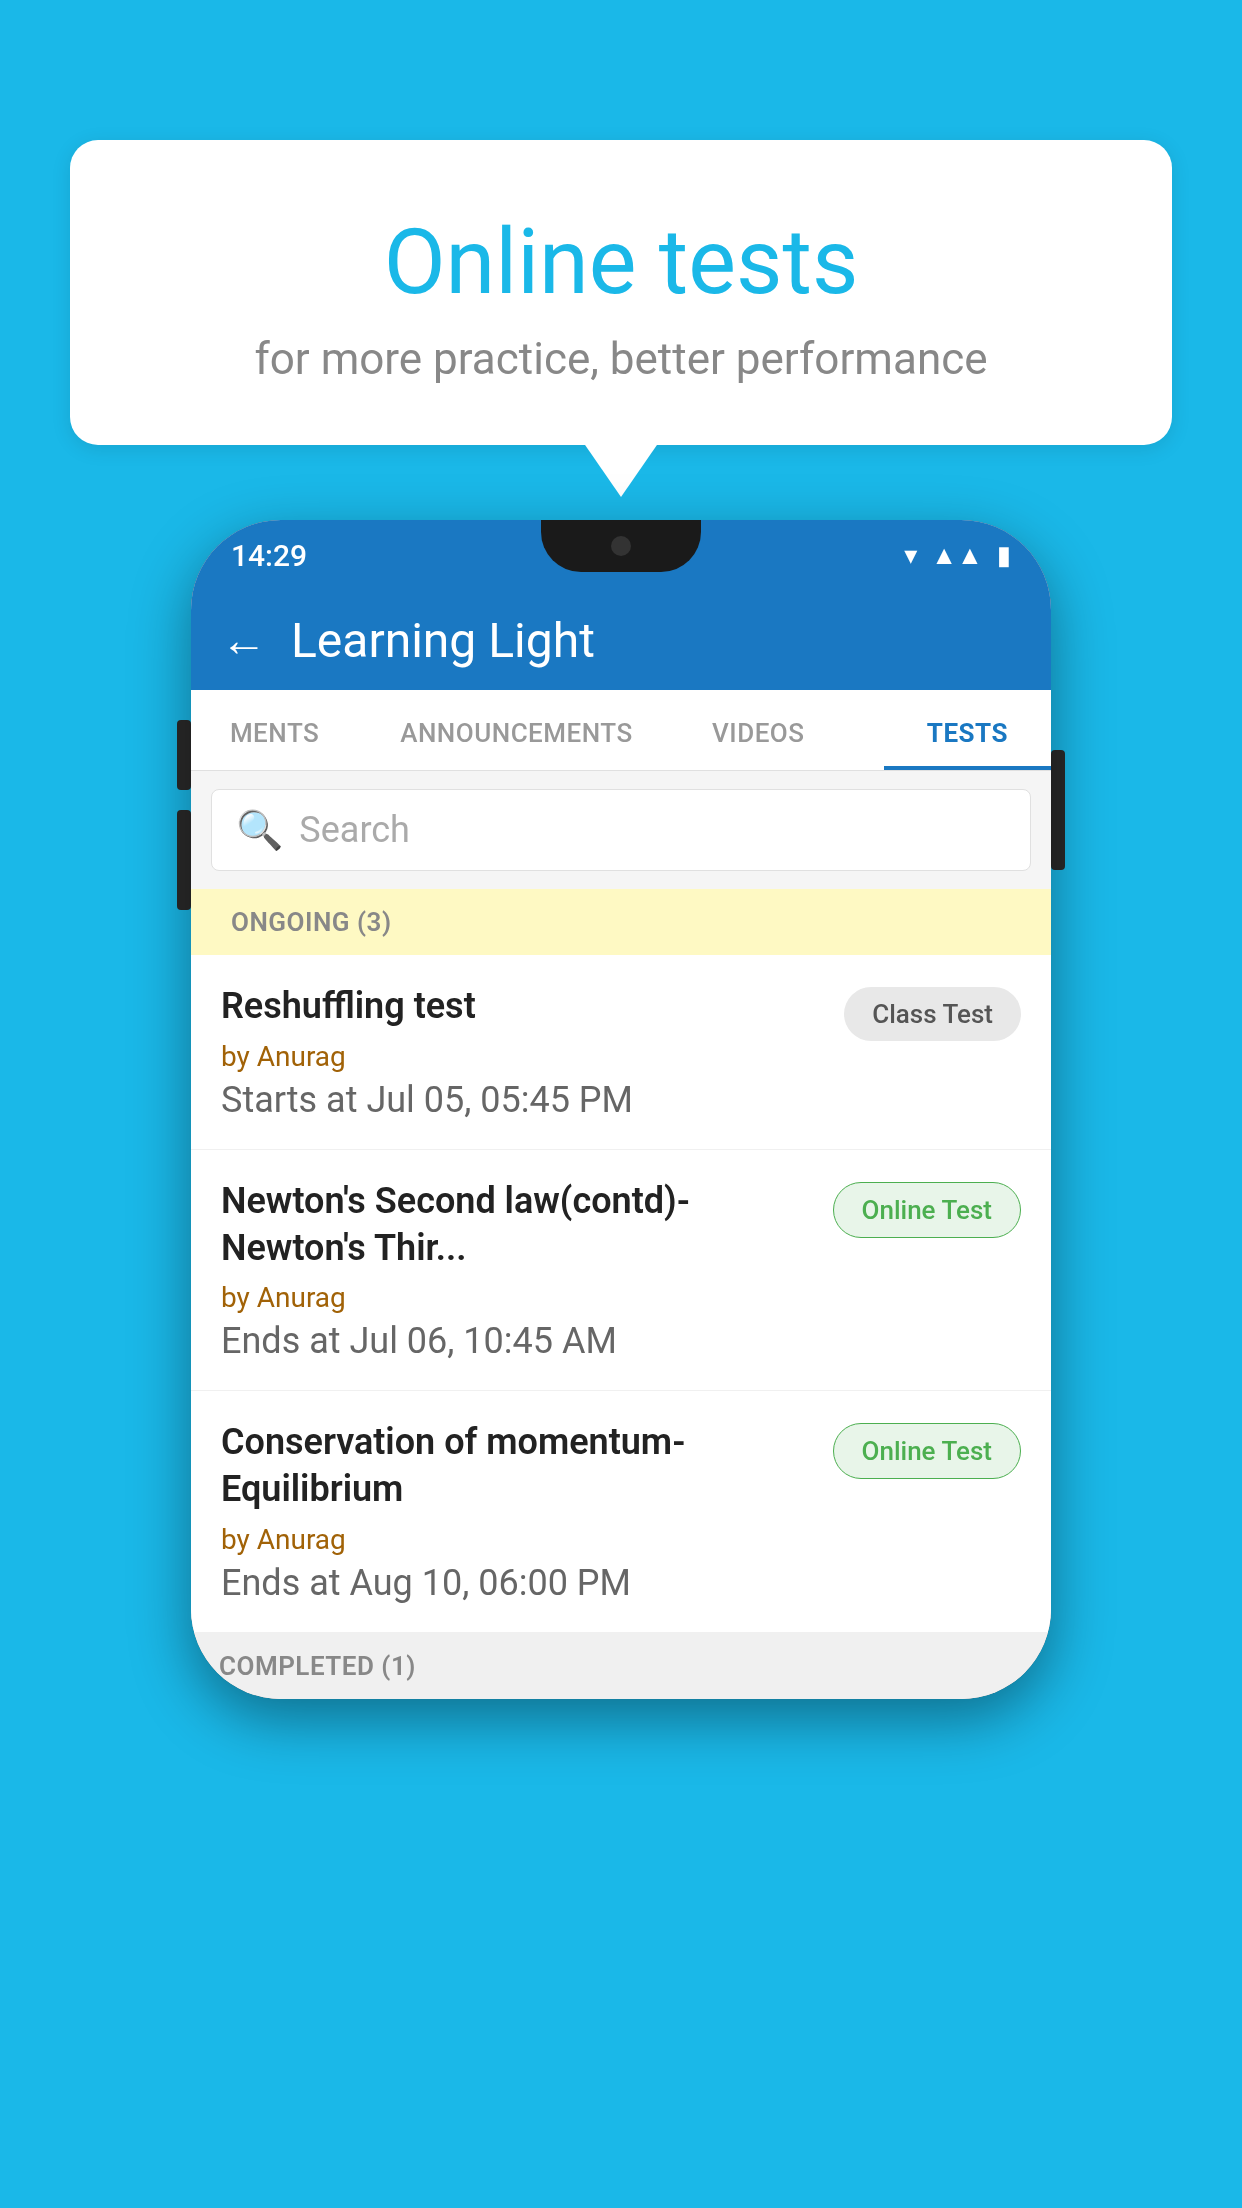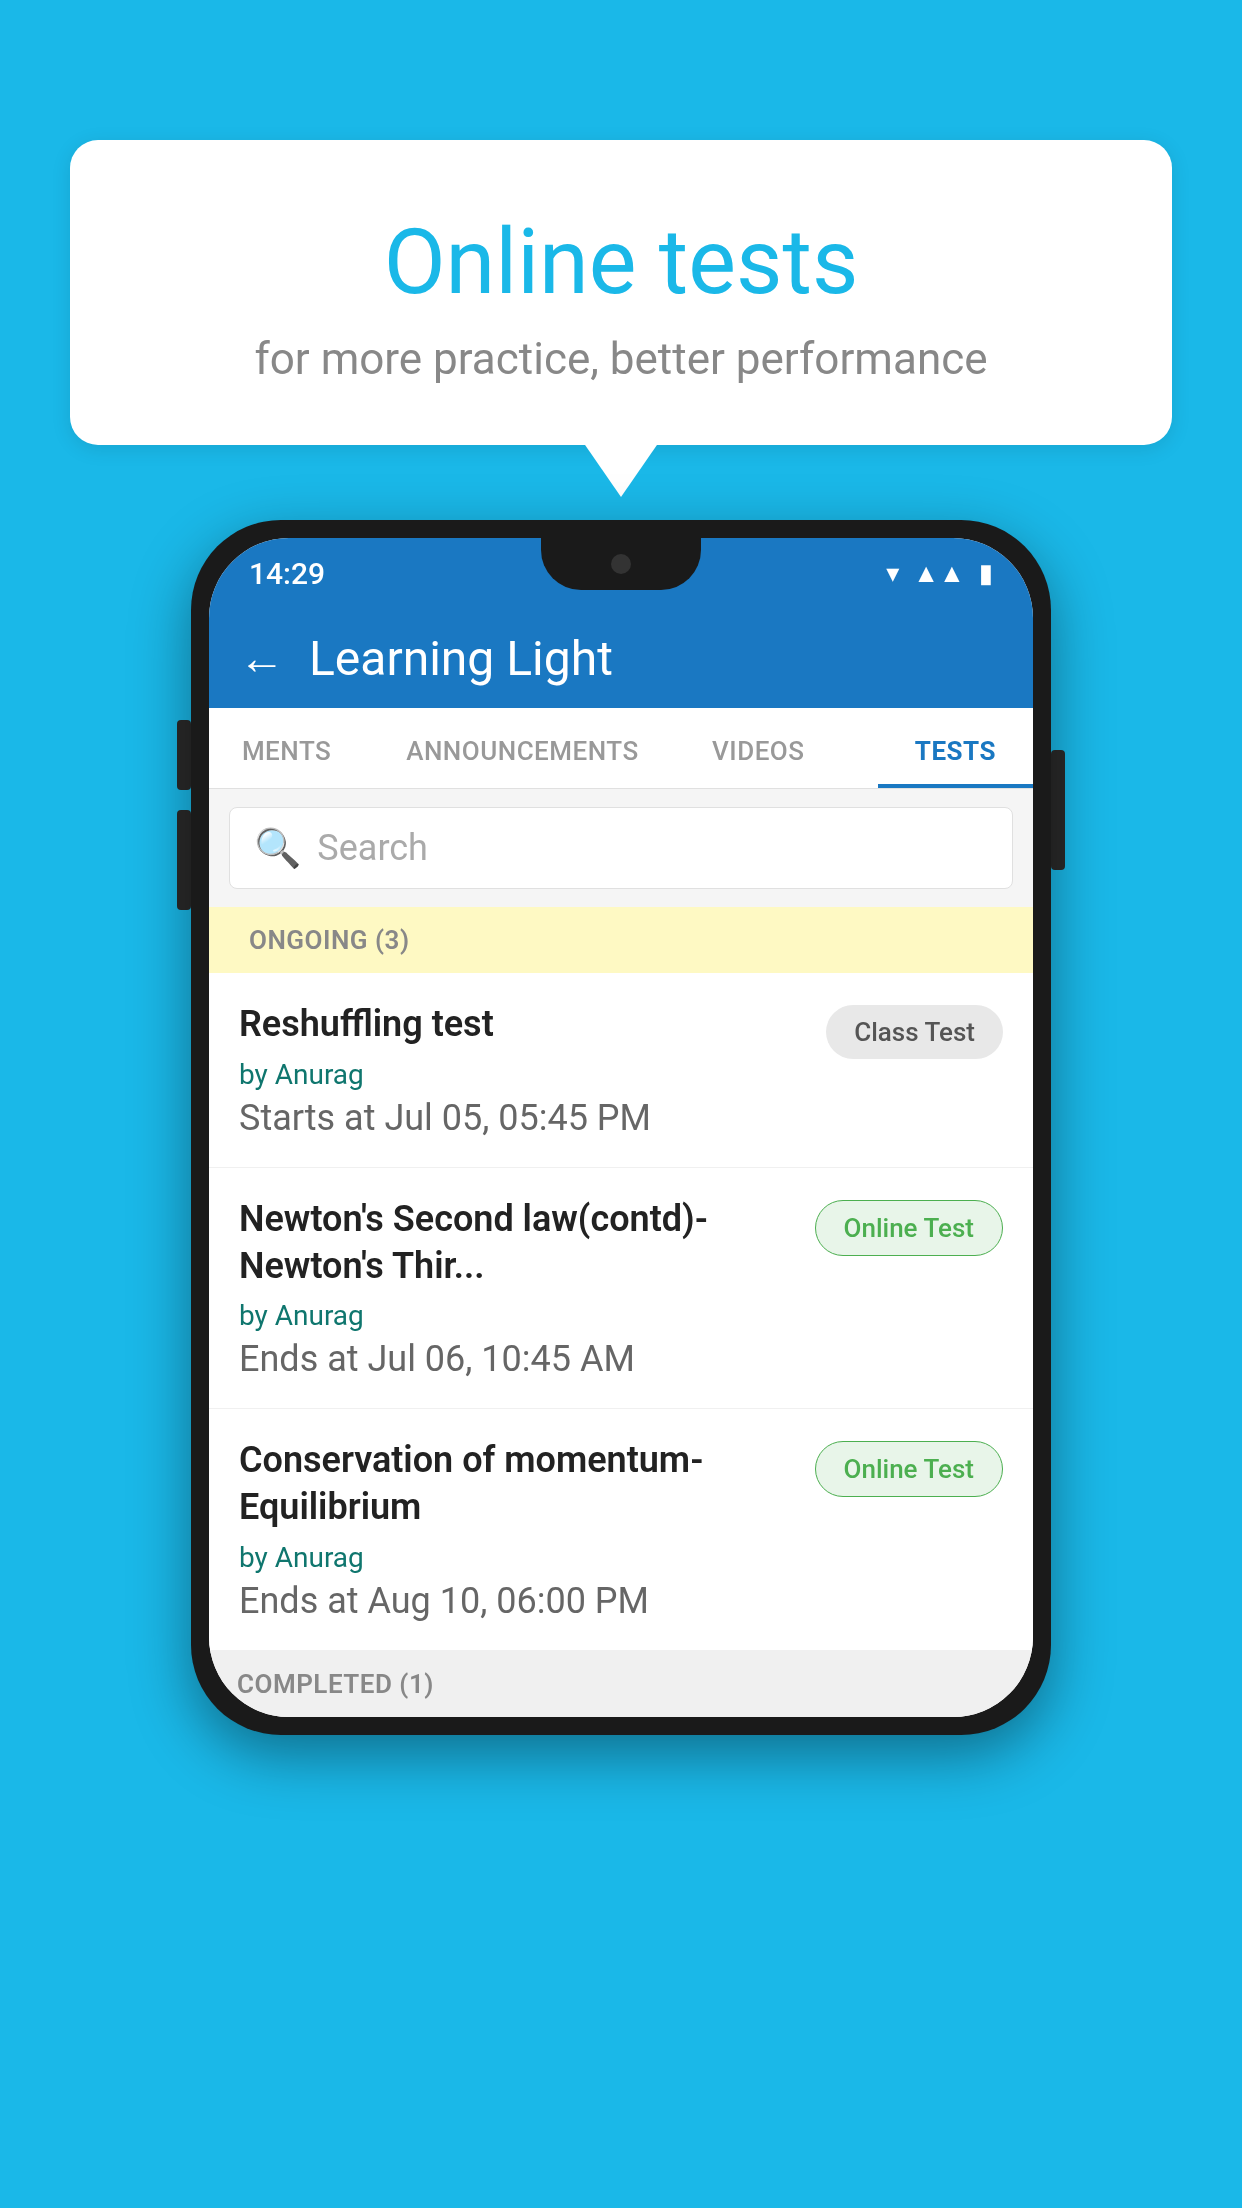--- a/index.html
+++ b/index.html
@@ -248,21 +248,21 @@
     .test-title {
       font-size: 36px;
       color: #222;
       font-weight: 600;
       margin-bottom: 10px;
       line-height: 1.3;
     }
 
     .test-author {
       font-size: 28px;
-      color: #0f766e;
+      color: #a16207;
       margin-bottom: 6px;
     }
 
     .test-time {
       font-size: 36px;
       color: #666;
     }
 
     .test-badge {
       border-radius: 40px;
@@ -314,21 +314,20 @@
     .power-btn {
       right: -14px;
       top: 230px;
       width: 14px;
       height: 120px;
     }
 
     .phone-inner {
       border-radius: 80px;
       overflow: hidden;
-      margin: 18px;
       background: white;
     }
 
     .completed-header {
       background: #f0f0f0;
       padding: 18px 28px;
     }
   </style>
 </head>
 <body>

